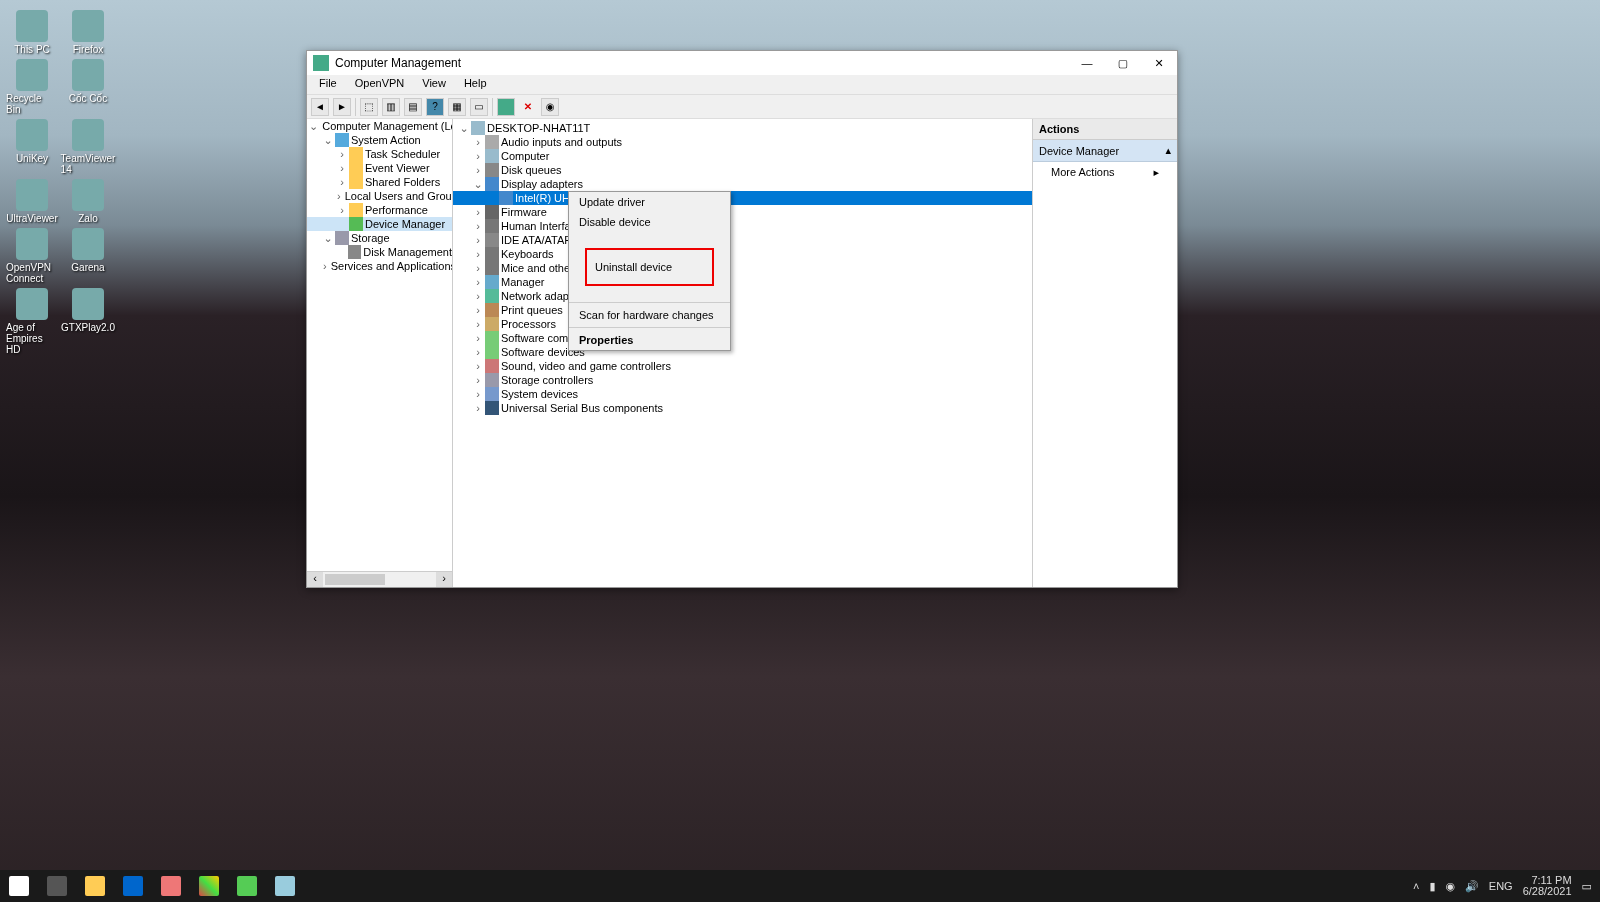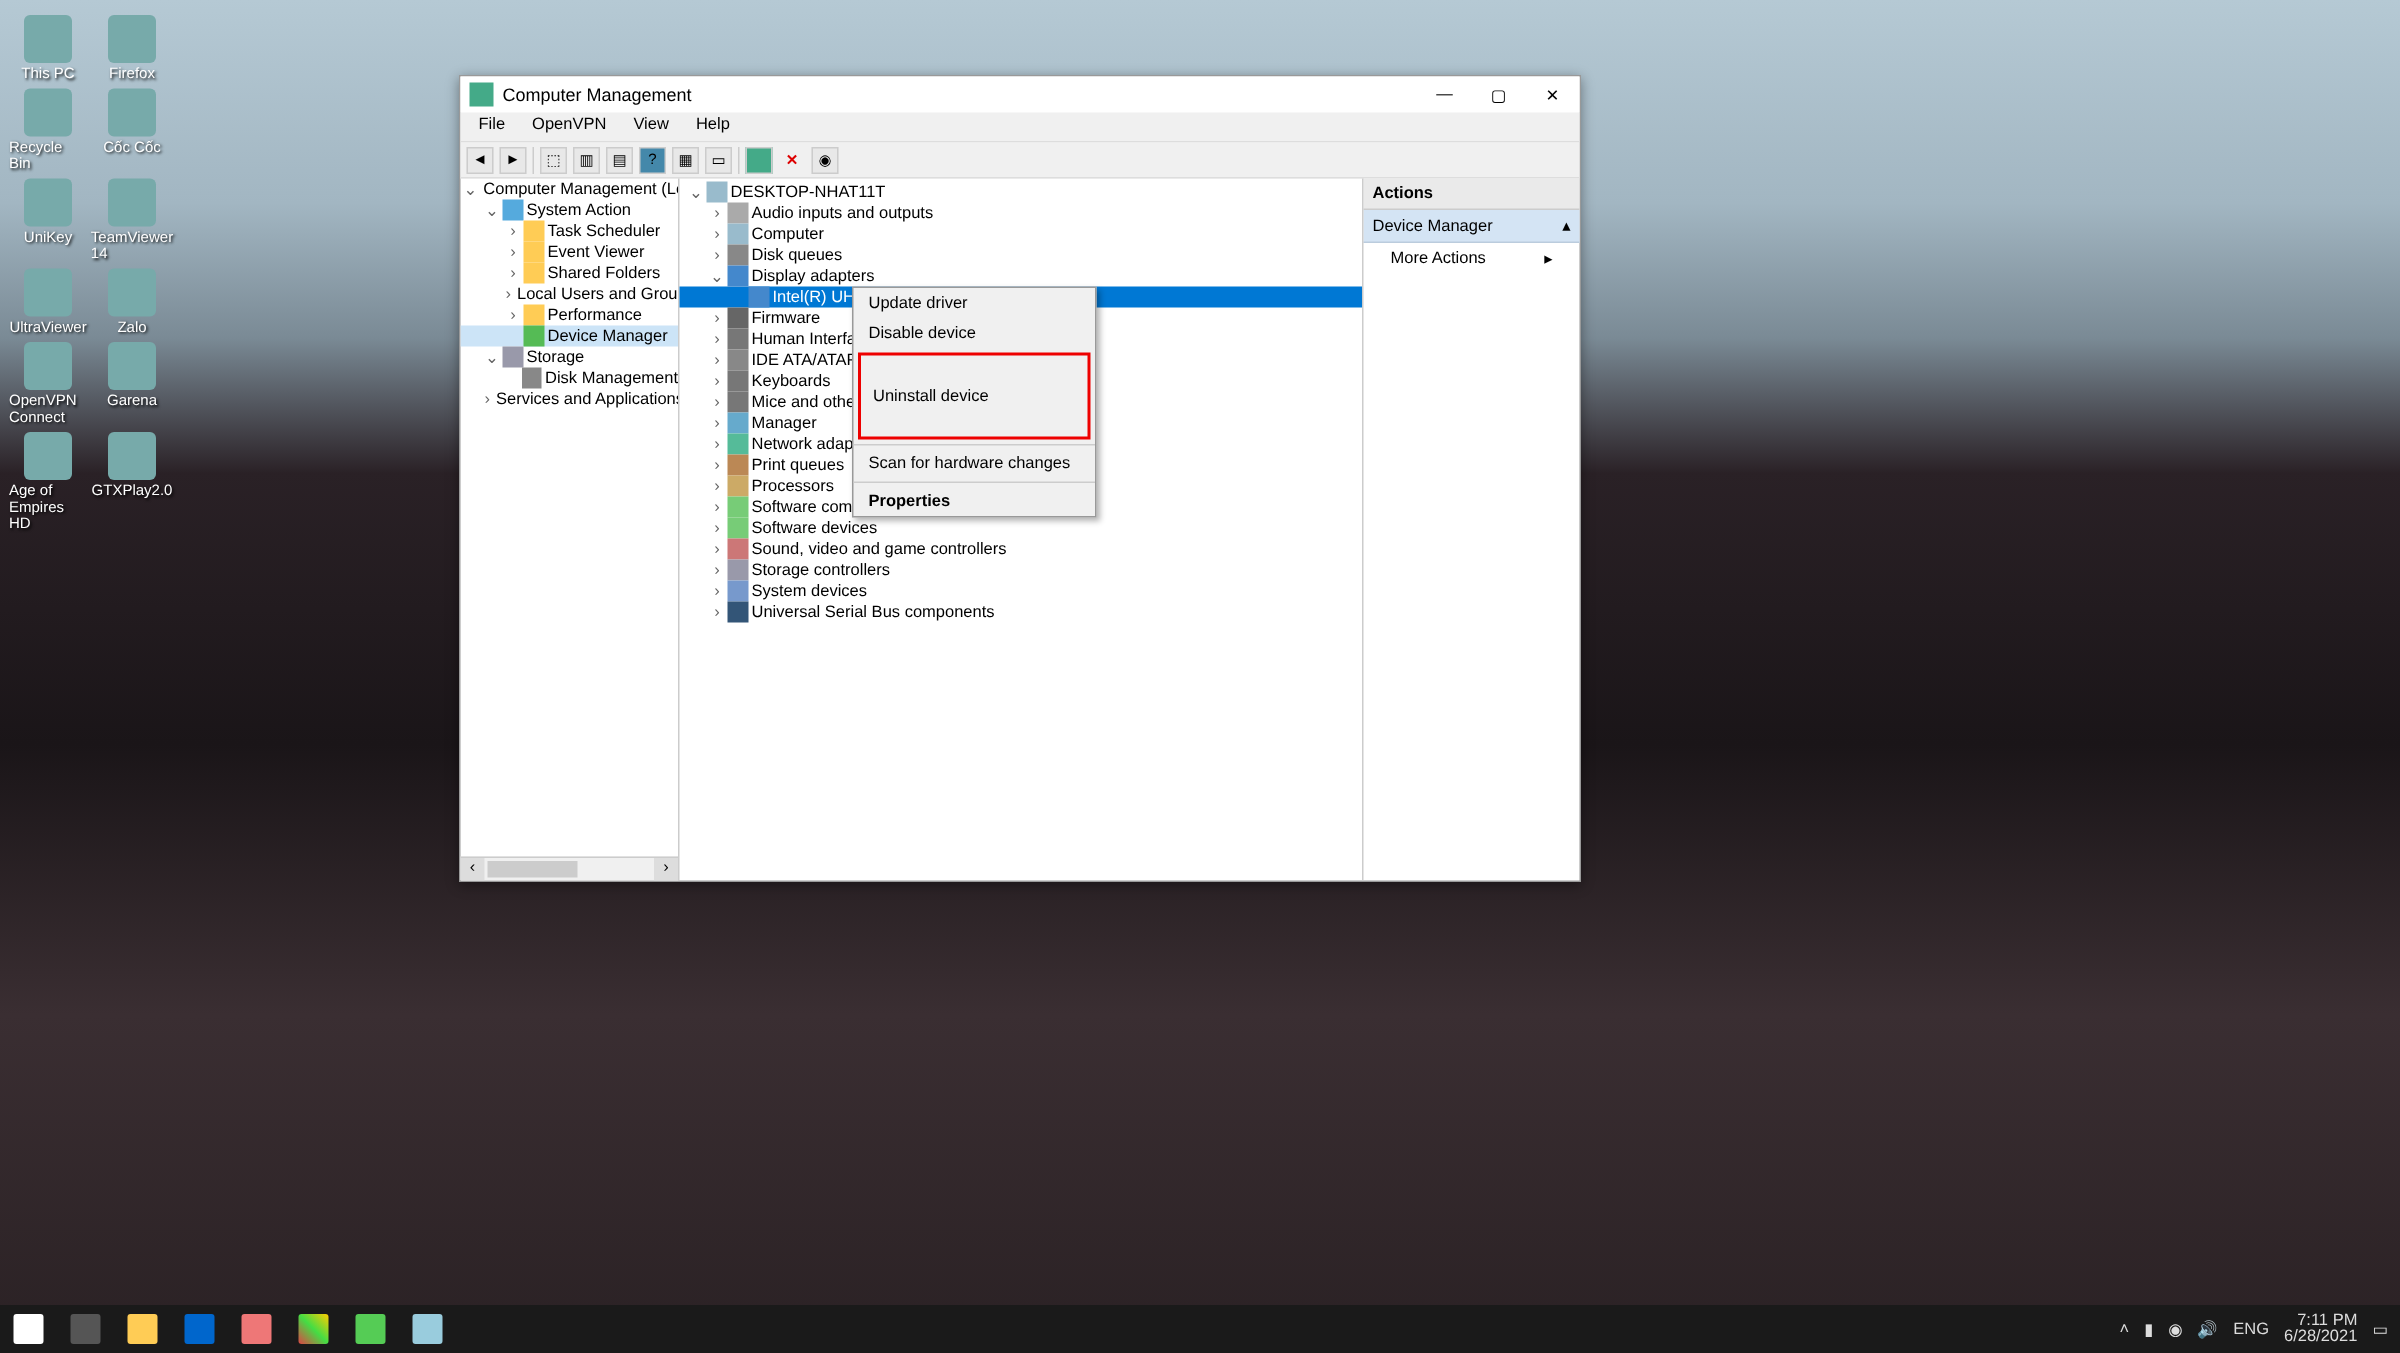--- a/index.html
+++ b/index.html
@@ -10,21 +10,21 @@
   position: absolute; inset: 0;
   background: linear-gradient(180deg, #b5c9d4 0%, #a2b6c2 15%, #7a8a95 25%, #2a2126 35%, #1a1518 55%, #3a2e32 75%, #2a2124 100%);
 }
 .desk-icons { position: absolute; top: 8px; left: 4px; width: 120px; }
 .desk-icon { width: 52px; display:inline-flex; flex-direction:column; align-items:center; gap:2px; margin:2px; cursor:pointer; }
 .desk-icon .ic { width:32px; height:32px; background:#7aa; border-radius:4px; }
 .desk-icon span { color:#fff; font-size:10px; text-align:left; text-shadow:1px 1px 2px #000; line-height:11px; }
 
 
 #window {
-  position:absolute; left:306px; top:50px; width:748px; height:538px;
+  position:absolute; left:306px; top:50px; width:872px; height:538px;
   background:#fff; border:1px solid #999; box-shadow:0 2px 8px rgba(0,0,0,.4);
 }
 .titlebar { height:24px; display:flex; align-items:center; padding:0 0 0 6px; background:#fff; }
 .titlebar .t-icon { width:16px; height:16px; background:#4a8; margin-right:6px; }
 .titlebar .title { flex:1; font-size:12px; color:#000; }
 .winbtn { width:36px; height:22px; display:flex; align-items:center; justify-content:center; cursor:pointer; }
 
 .menubar { height:20px; display:flex; background:#f0f0f0; border-bottom:1px solid #ddd; padding-left:4px; gap:2px; }
 .menubar span { padding:2px 8px; cursor:pointer; }
 
@@ -61,21 +61,21 @@
 .actions-sub { background:#d4e4f4; border-bottom:1px solid #bcd; padding:4px 6px; display:flex; justify-content:space-between; align-items:center; }
 .actions-item { padding:4px 18px; display:flex; justify-content:space-between; cursor:pointer; }
 
 
 #ctx {
   position:absolute; left:568px; top:191px; width:163px;
   background:#f0f0f0; border:1px solid #999; box-shadow:2px 2px 4px rgba(0,0,0,.3);
   z-index:10;
 }
 #ctx .mi { padding:4px 10px; cursor:pointer; }
-#ctx .mi.boxed { border:2px solid #e00; margin:3px; padding:21px 8px; }
+#ctx .mi.boxed { border:2px solid #e00; margin:16px; padding:11px 8px; }
 #ctx hr { border:none; border-top:1px solid #ccc; margin:2px 0; }
 #ctx .mi.bold { font-weight:600; }
 
 
 #taskbar { position:absolute; left:0; right:0; bottom:0; height:32px; background:#1a1a1a; display:flex; align-items:center; }
 .tbtn { width:38px; height:32px; display:flex; align-items:center; justify-content:center; cursor:pointer; }
 .tbtn .ic { width:20px; height:20px; background:#ccc; border-radius:2px; }
 .tray { margin-left:auto; display:flex; align-items:center; color:#ddd; gap:10px; padding-right:8px; font-size:10px; }
 .tray .clock { text-align:right; line-height:11px; }
 </style>

